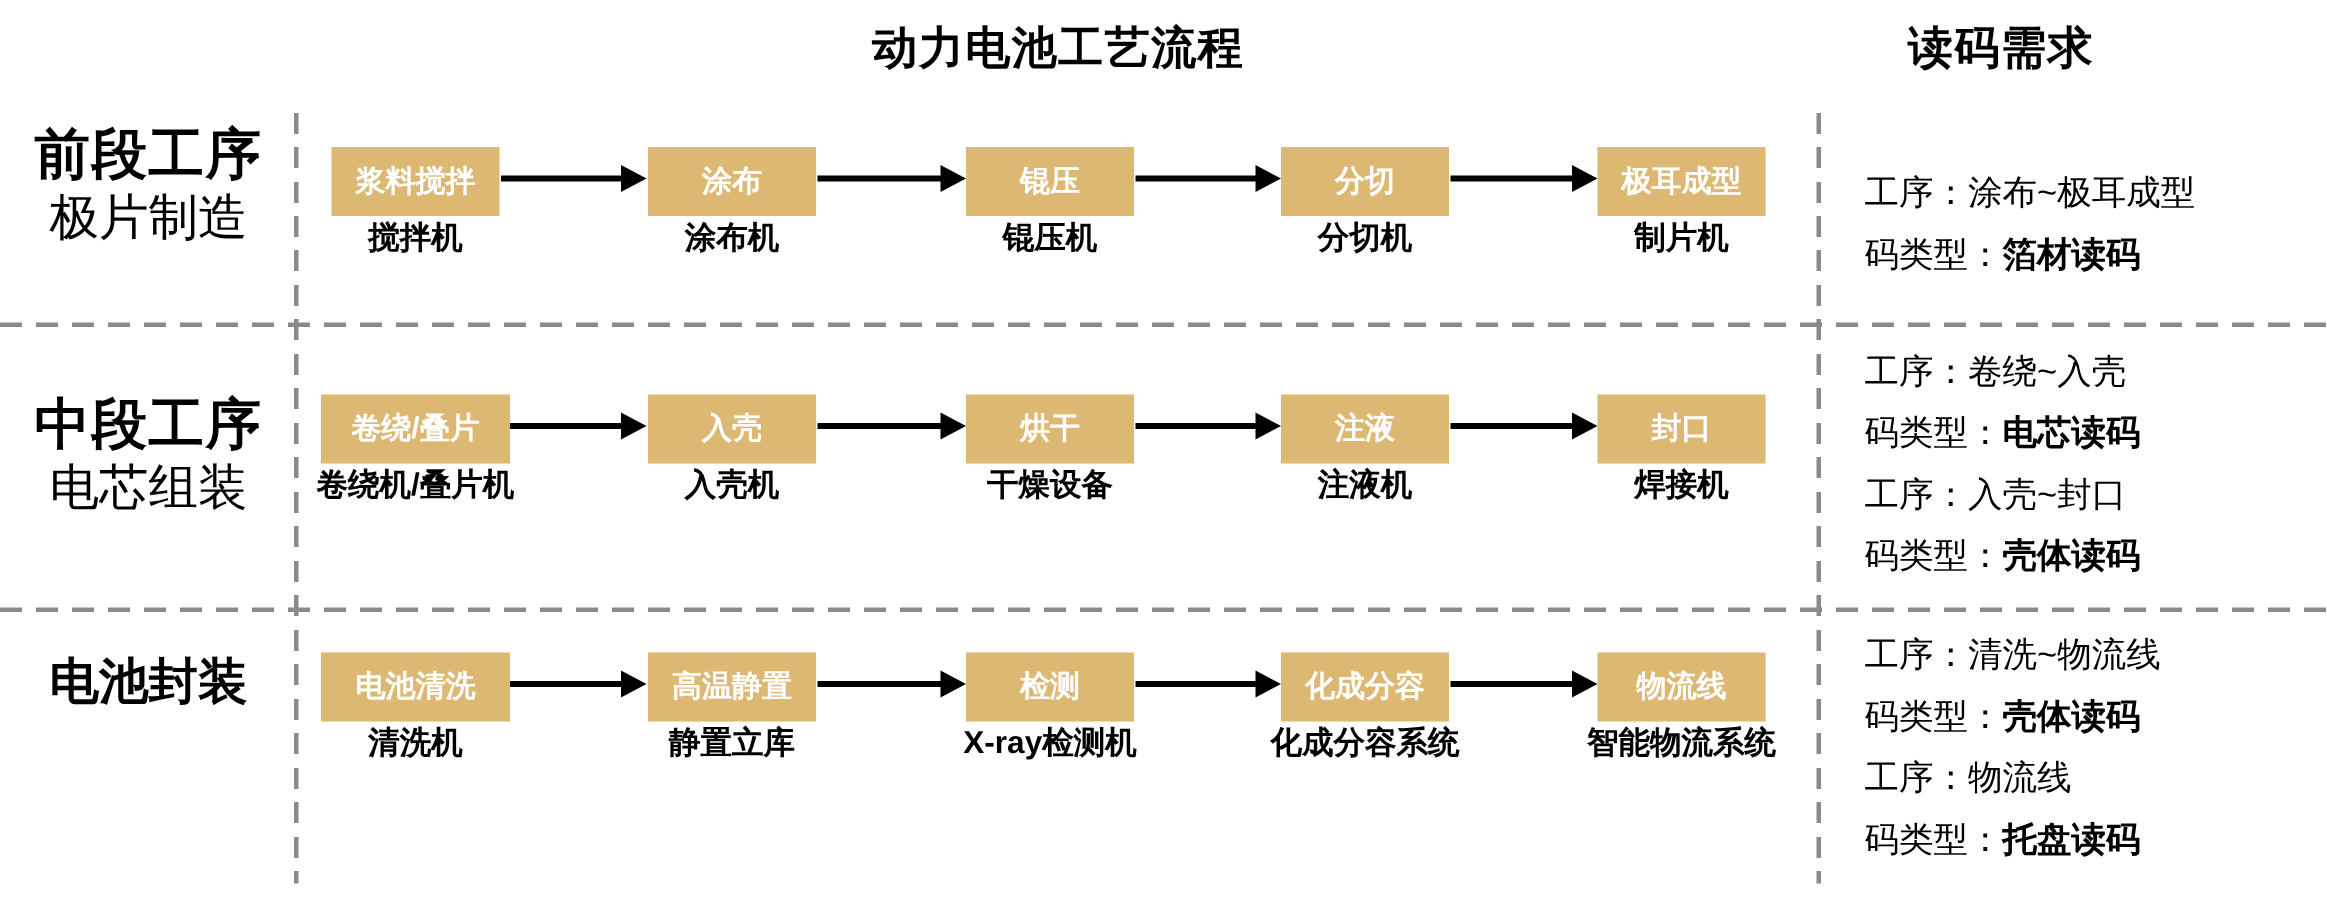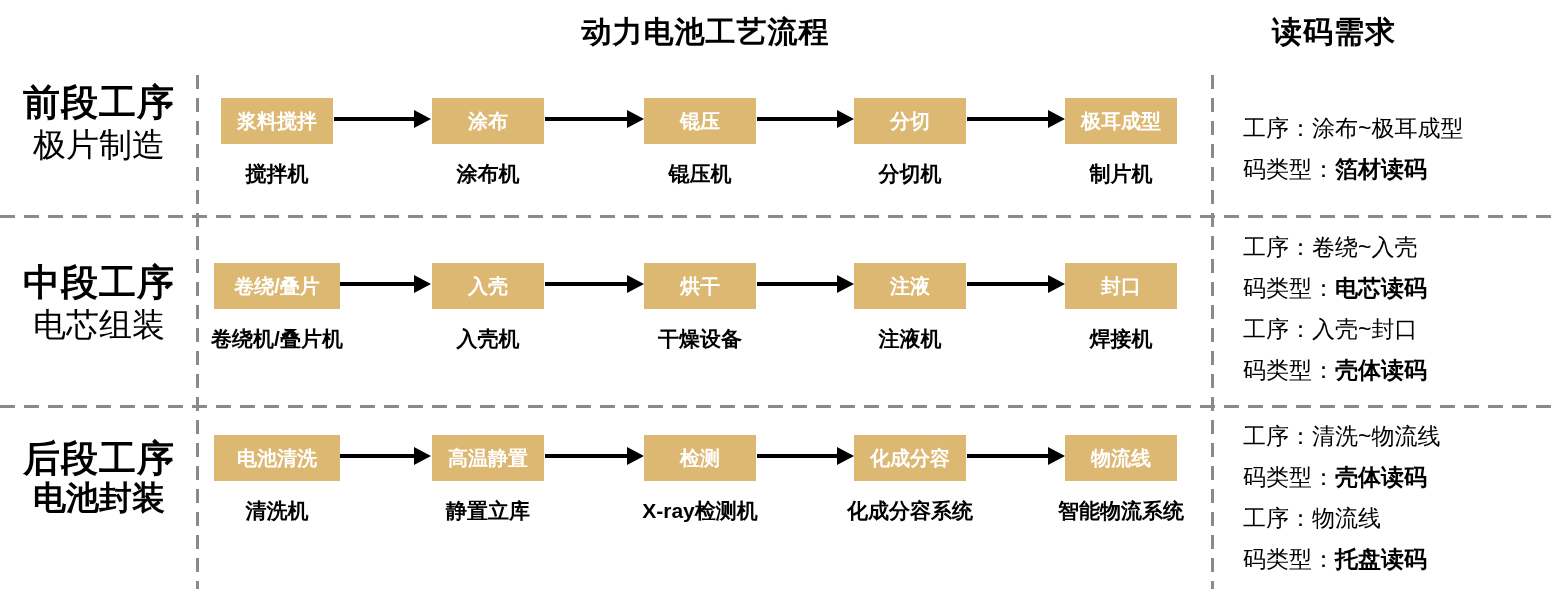--- a/index.html
+++ b/index.html
@@ -66,21 +66,21 @@
   .station.c5{left:818px;}
 
   .step-box{
     min-width:112px;height:46px;line-height:46px;box-sizing:border-box;
     padding:0 8px;text-align:center;
     background:var(--box-fill);color:var(--box-text);
     font-size:20px;font-weight:bold;white-space:nowrap;
   }
   .step-box.wide{min-width:126px;}
   .machine{
-    margin-top:16px;font-size:21px;font-weight:bold;white-space:nowrap;text-align:center;
+    font-size:21px;font-weight:bold;white-space:nowrap;text-align:center;
   }
 
   .arrow{
     position:absolute;height:4px;background:var(--arrow);
   }
   .r1 .arrow{top:42px;}
   .r2 .arrow{top:65px;}
   .r3 .arrow{top:47px;}
   .arrow::after{
     content:"";position:absolute;right:-16px;top:-7px;
@@ -196,21 +196,20 @@
     </div>
     <div class="note-line">
       <span class="nl">工序：</span><span class="nv">入壳~封口</span>
     </div>
     <div class="note-line">
       <span class="nl">码类型：</span><span class="nv b">壳体读码</span>
     </div>
   </div>
 
   <section class="stage-zone r3">
-    <div class="stage-title">后段工序</div>
     <div class="stage-sub" style="margin-top:0;font-weight:bold;">电池封装</div>
   </section>
 
   <div class="flow-zone r3">
     <div class="arrow a1"></div>
     <div class="arrow a2"></div>
     <div class="arrow a3"></div>
     <div class="arrow a4"></div>
     <div class="station c1">
       <div class="step-box wide">电池清洗</div>

